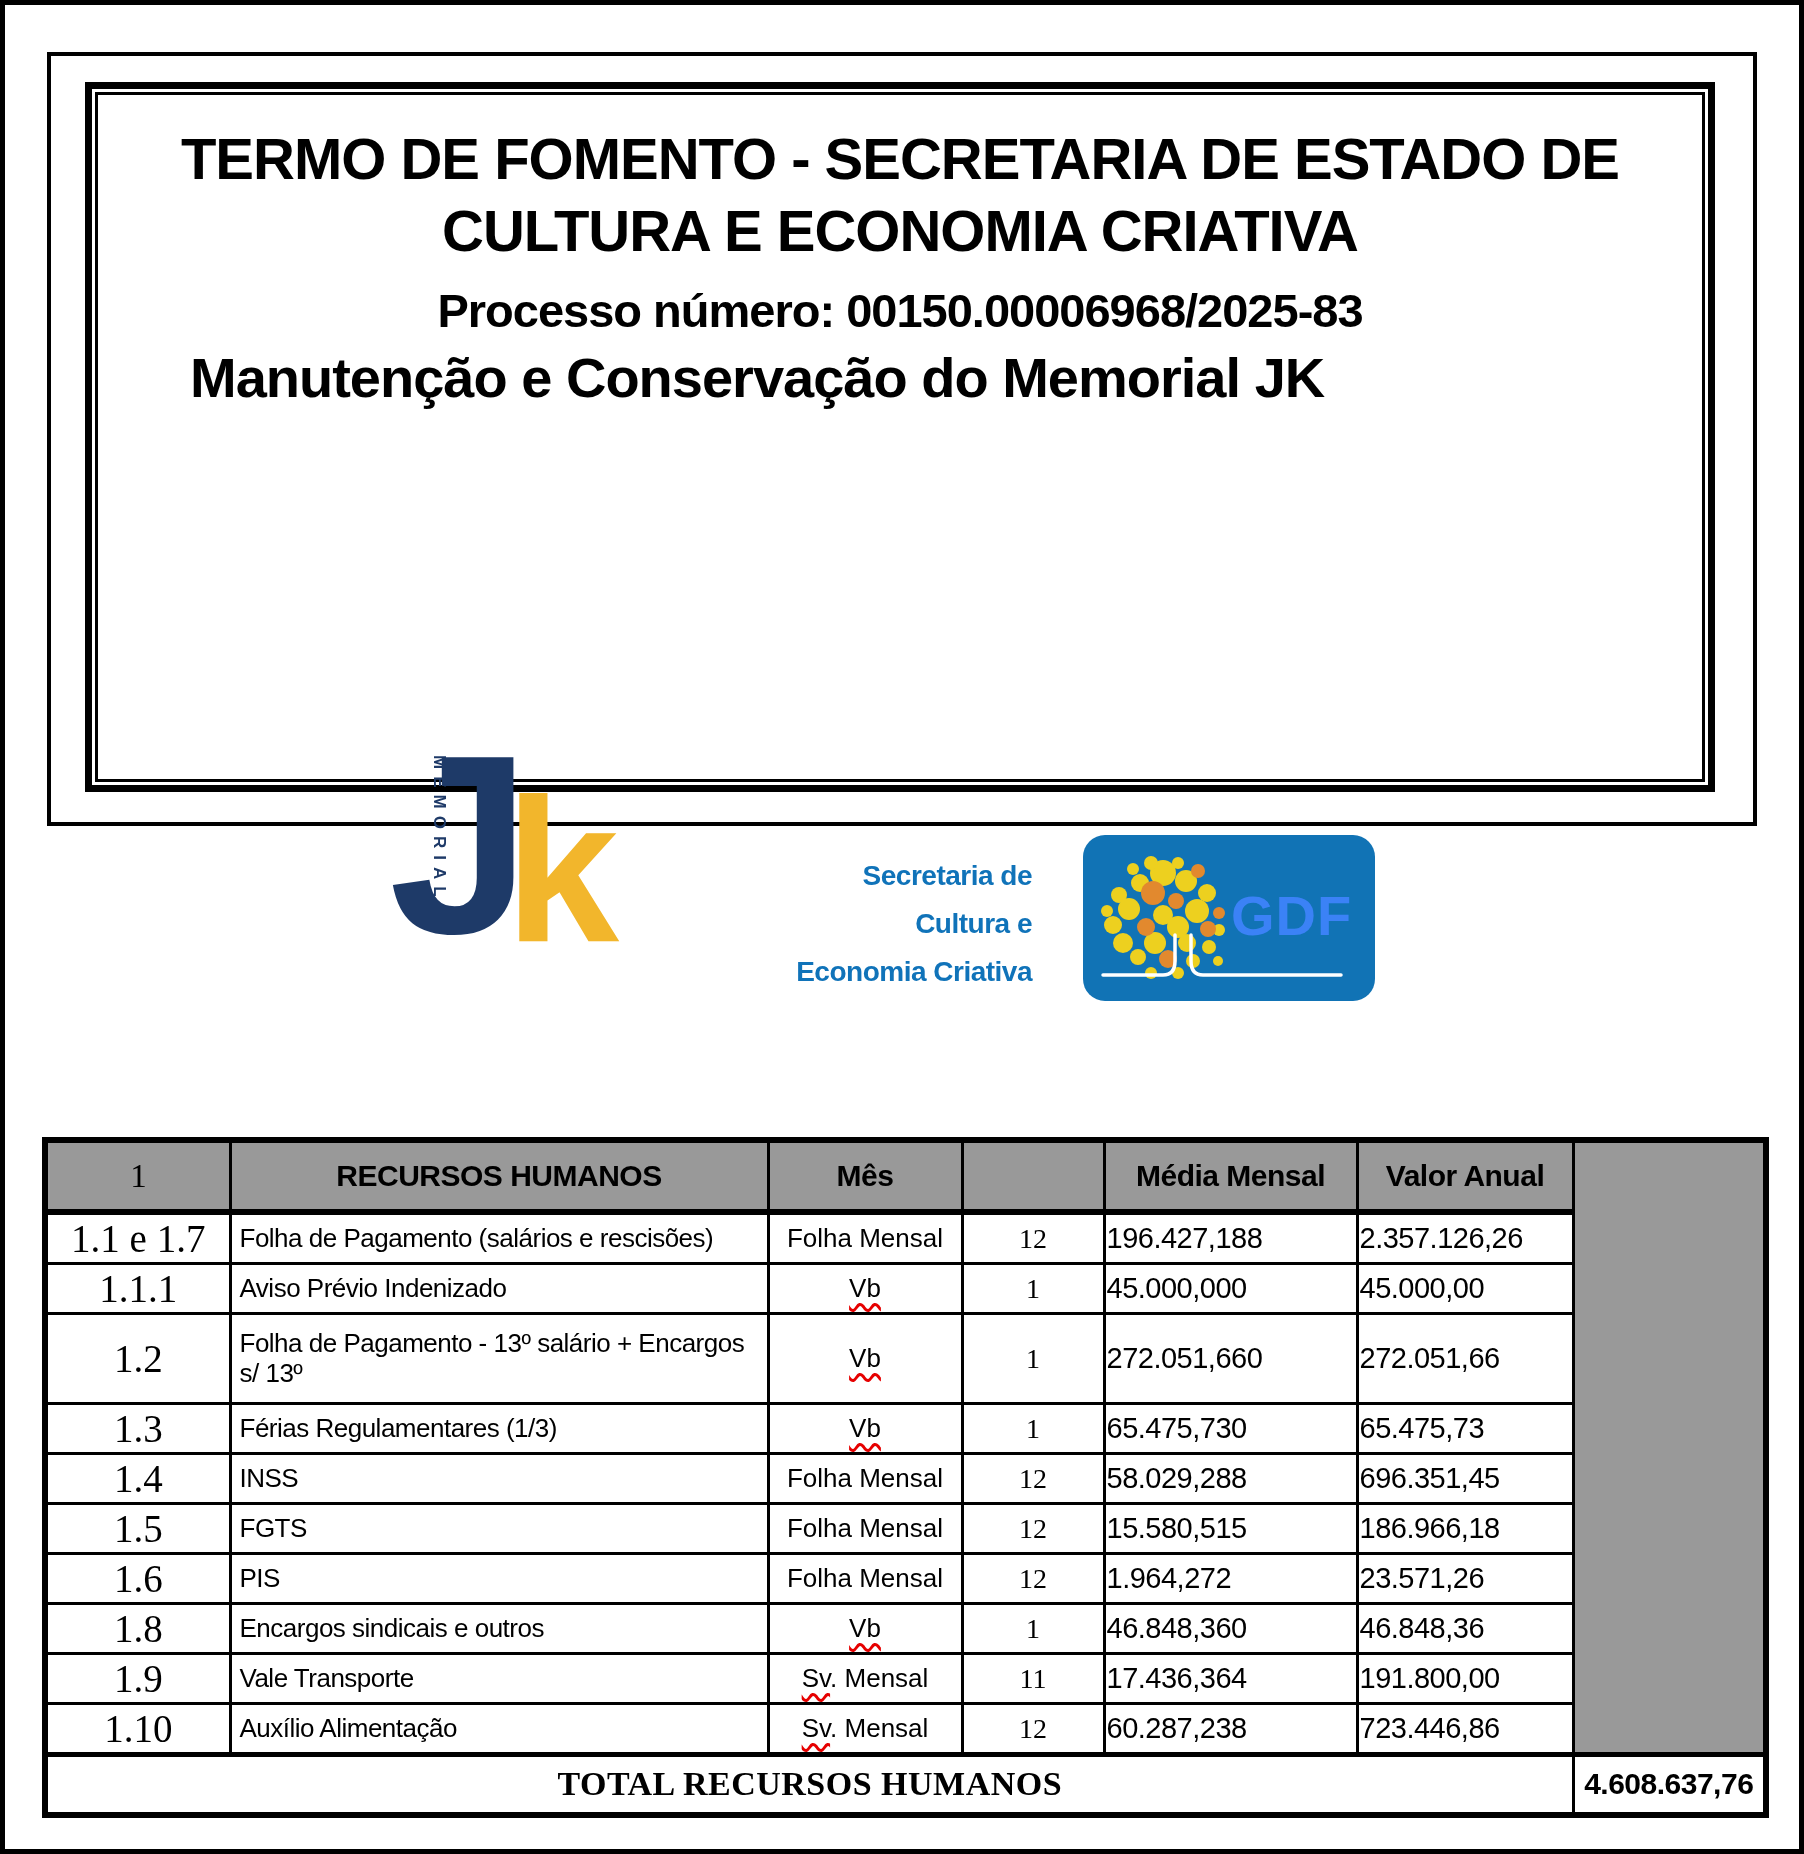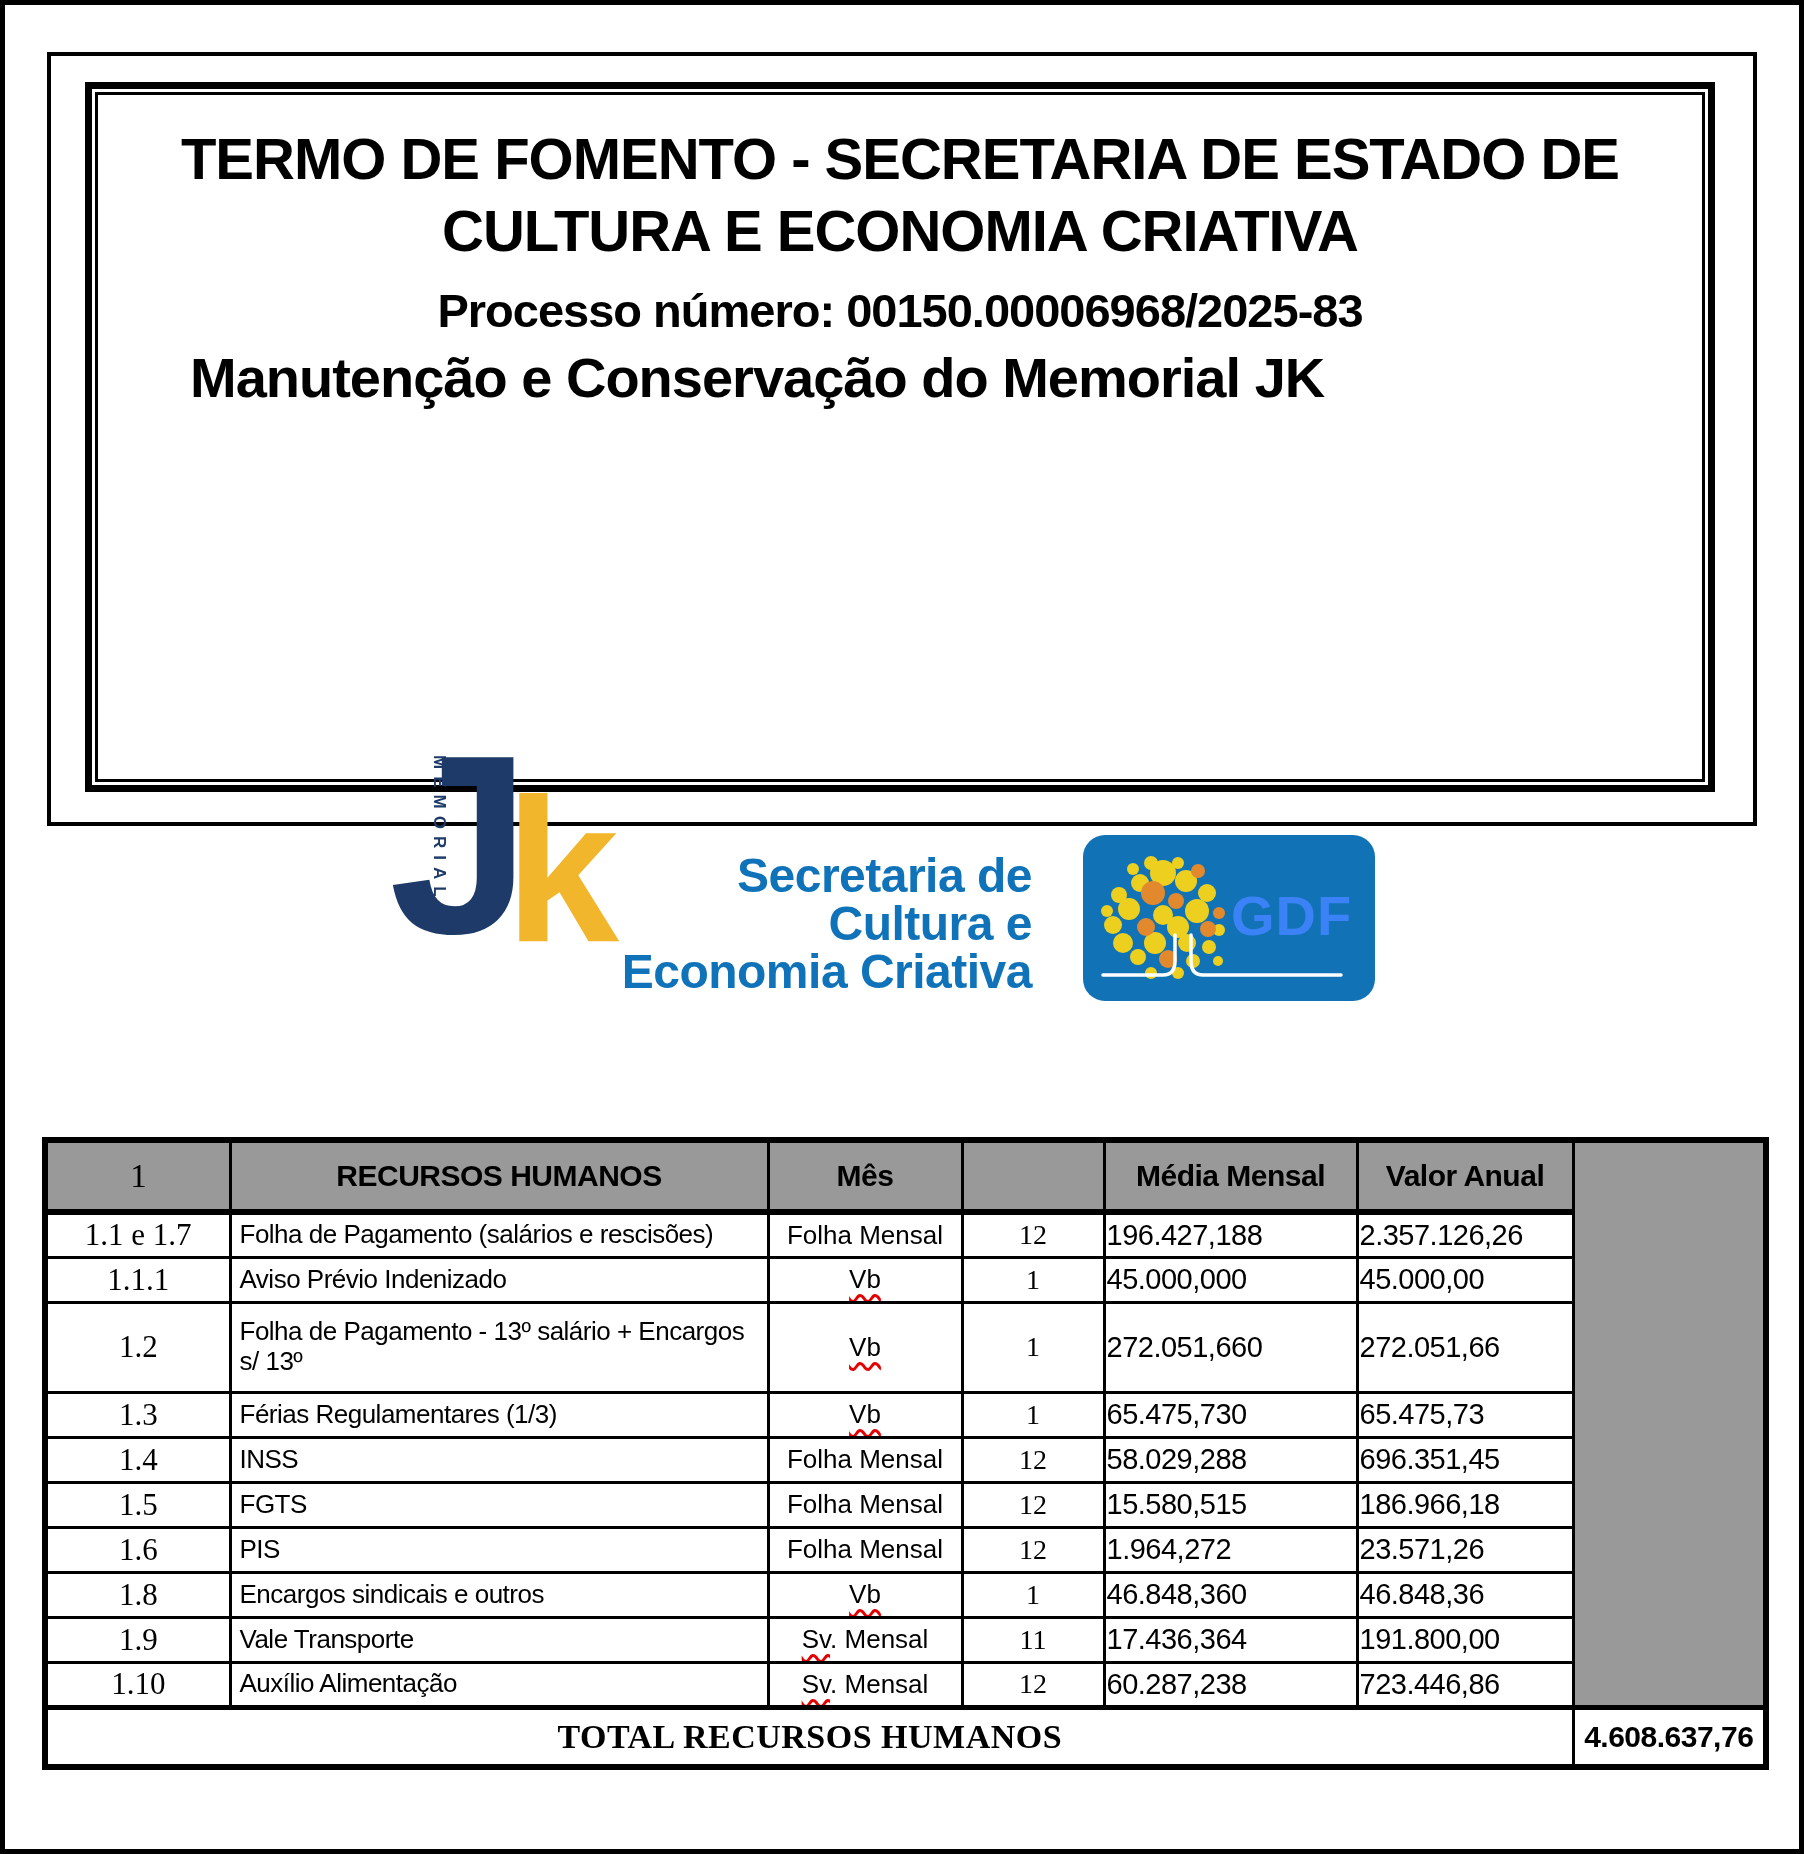--- a/index.html
+++ b/index.html
@@ -61,21 +61,21 @@
     font-family:"Liberation Sans",sans-serif;font-weight:bold;
     font-size:255px;line-height:255px;color:#1e3a68;z-index:2;
   }
   .jk-k{
     position:absolute;left:98px;top:12px;
     font-family:"Liberation Sans",sans-serif;font-weight:bold;
     font-size:205px;line-height:205px;color:#f2b62c;z-index:3;
   }
   .secretaria{
     position:absolute;left:520px;top:757px;width:414px;
-    text-align:right;font-weight:bold;font-size:48px;line-height:48px;
+    text-align:right;font-weight:bold;font-size:28px;line-height:48px;
     color:#1073b9;letter-spacing:-0.5px;
   }
   .gdf-logo{position:absolute;left:985px;top:740px;width:292px;height:166px;}
   .gdf-logo svg{display:block;}
   .gdf-text{
     position:absolute;left:148px;top:48px;
     color:#3b82f6;font-weight:bold;font-size:56px;letter-spacing:1px;
     font-family:"Liberation Sans",sans-serif;
   }
   
@@ -90,21 +90,21 @@
   tr.hrow{height:72px;}
   tr.hrow th{
     background:#999999;font-weight:bold;font-size:30px;
     letter-spacing:-0.5px;text-align:center;
   }
   tr.hrow th.h-code{font-family:"Liberation Serif",serif;font-size:33px;font-weight:normal;}
   tr.hrow th{border-bottom-width:6px;}
   td.graycol{background:#999999;border-left:3px solid #000;}
   tr.drow{height:45px;}
   tr.drow.tall{height:90px;}
-  td.code{font-family:"Liberation Serif",serif;font-size:31px;text-align:center;}
+  td.code{font-family:"Liberation Serif",serif;font-size:39px;text-align:center;}
   td.desc{font-size:26px;text-align:left;padding:2px 8px;line-height:1.15;letter-spacing:-0.5px;}
   td.mes{font-size:26px;text-align:center;}
   td.qty{font-family:"Liberation Serif",serif;font-size:28px;text-align:center;}
   td.media,td.anual{font-size:29px;text-align:left;padding-right:18px;letter-spacing:-0.5px;}
   tr.trow{height:60px;}
   tr.trow td{border-top:5px solid #000;background:#fff;}
   td.tlabel{
     font-family:"Liberation Serif",serif;font-weight:bold;font-size:34px;
     text-align:center;letter-spacing:0.5px;
   }

